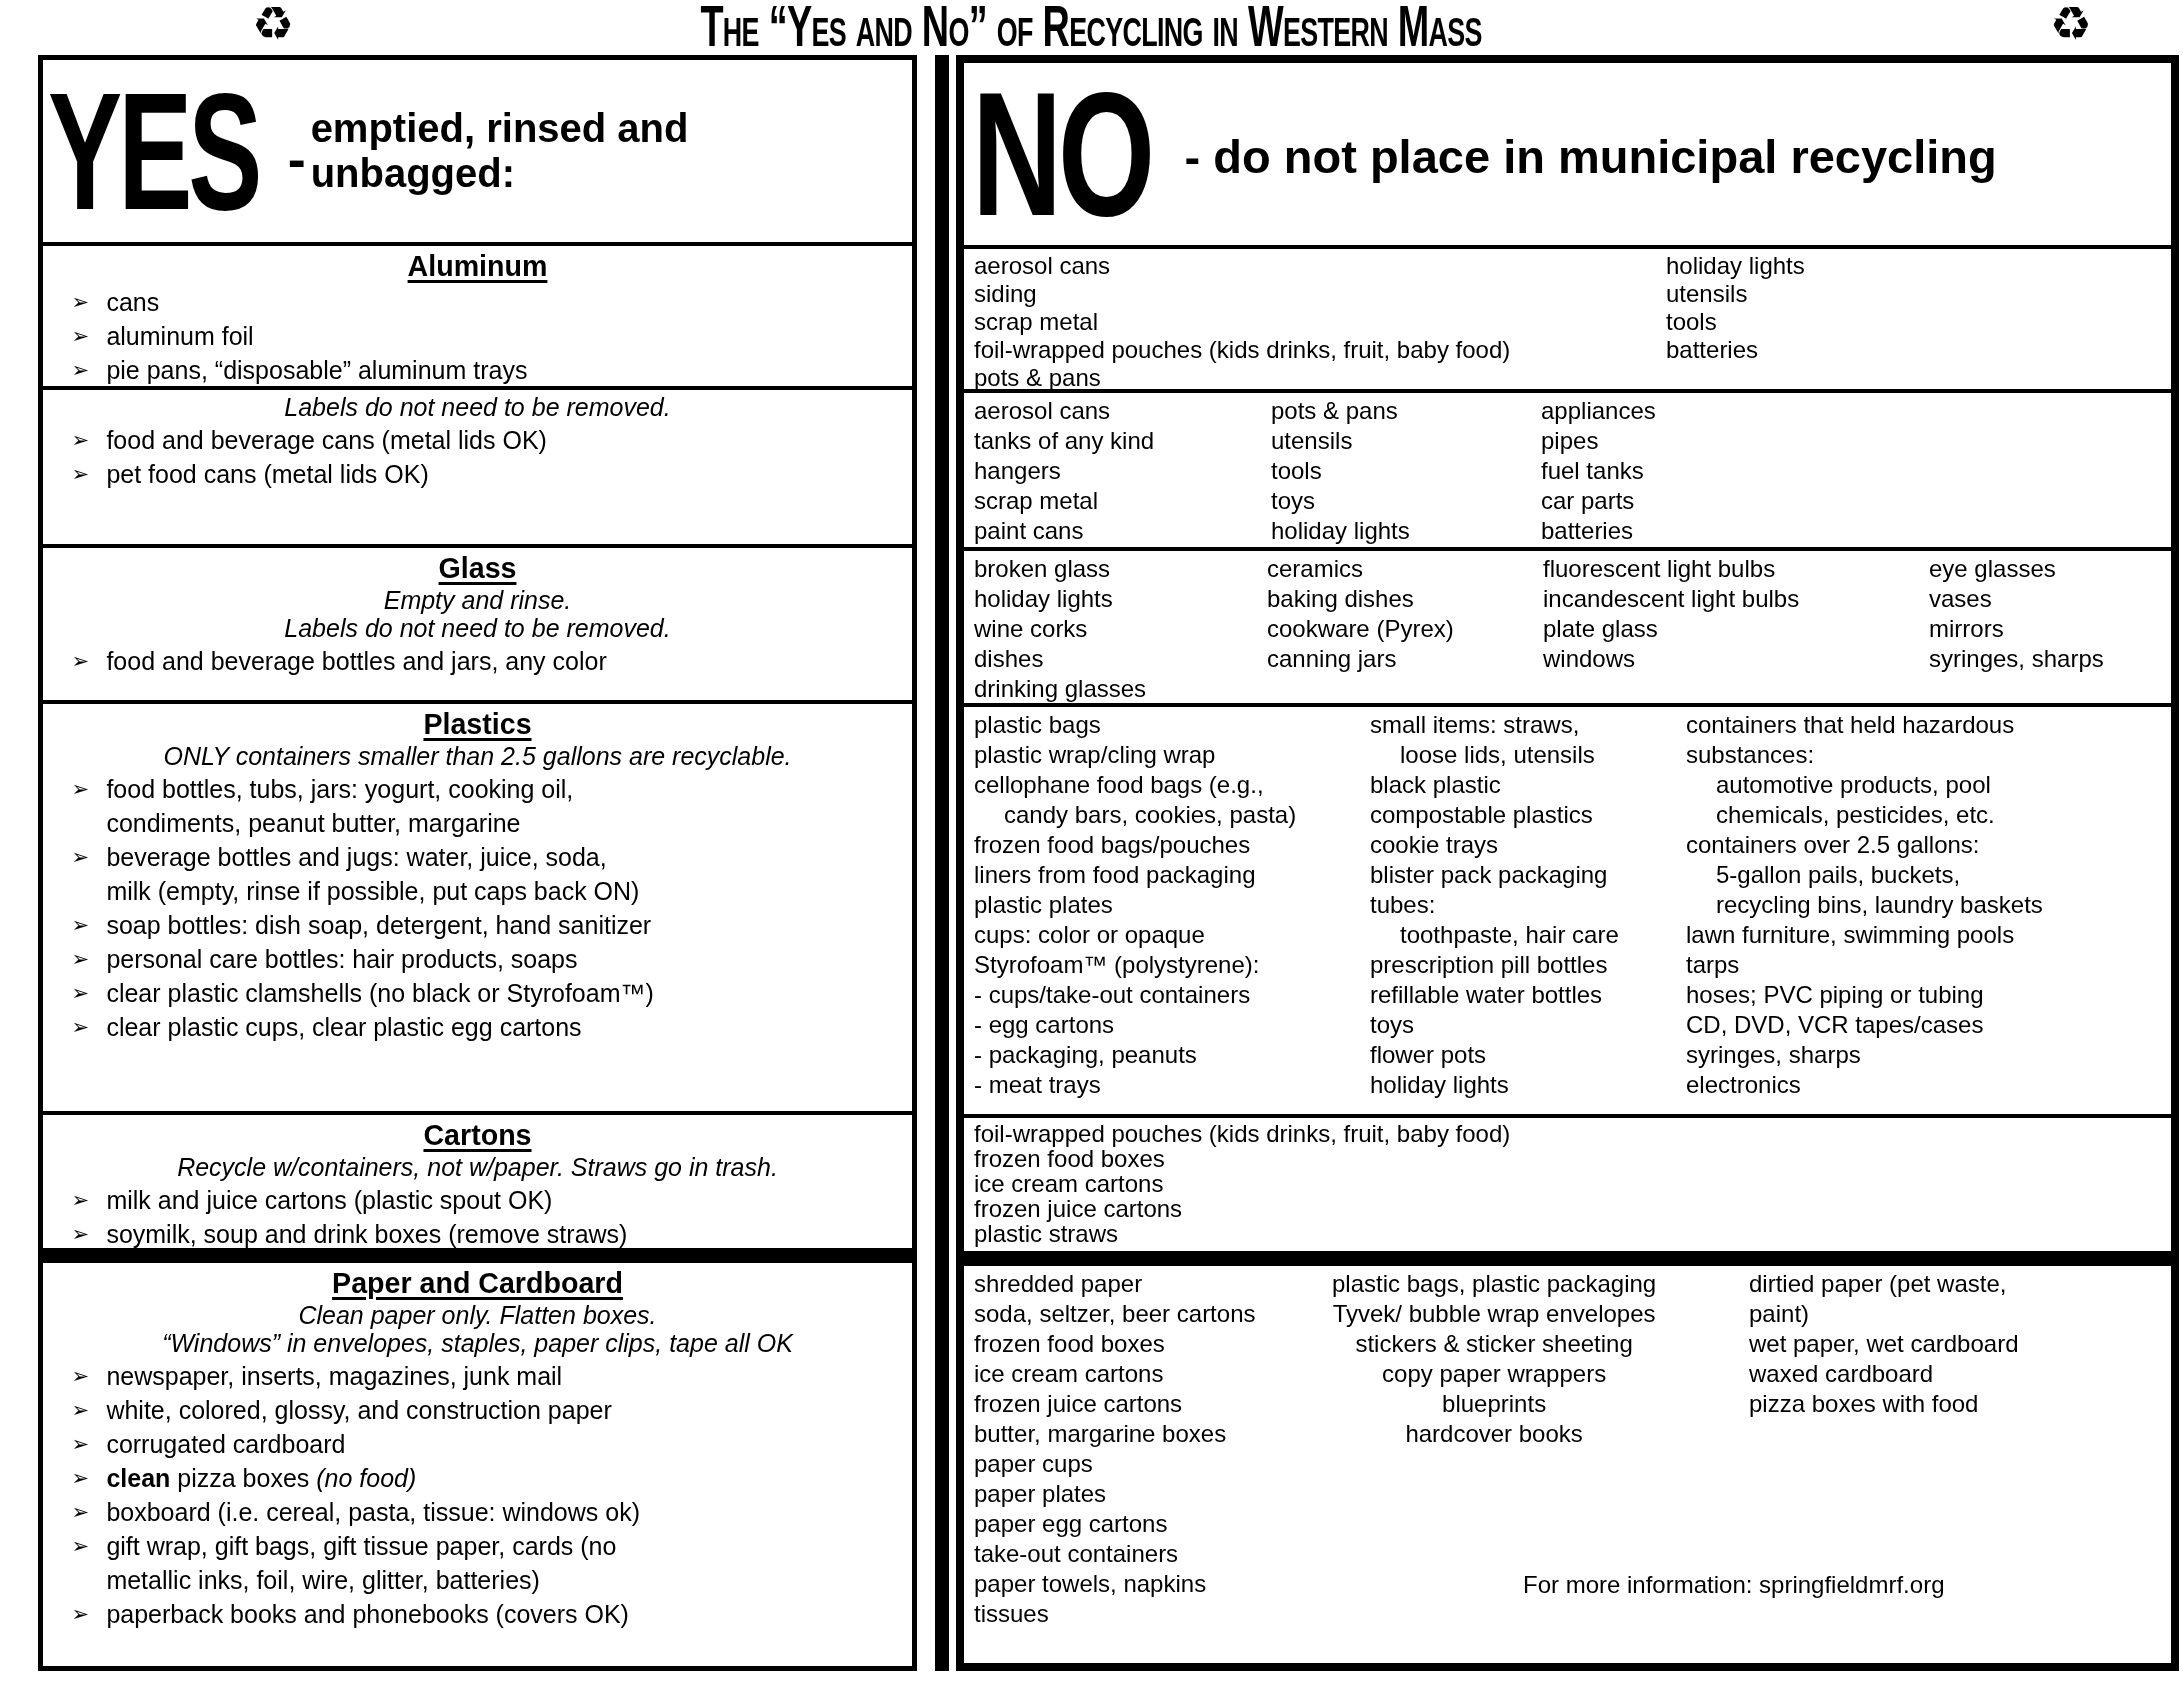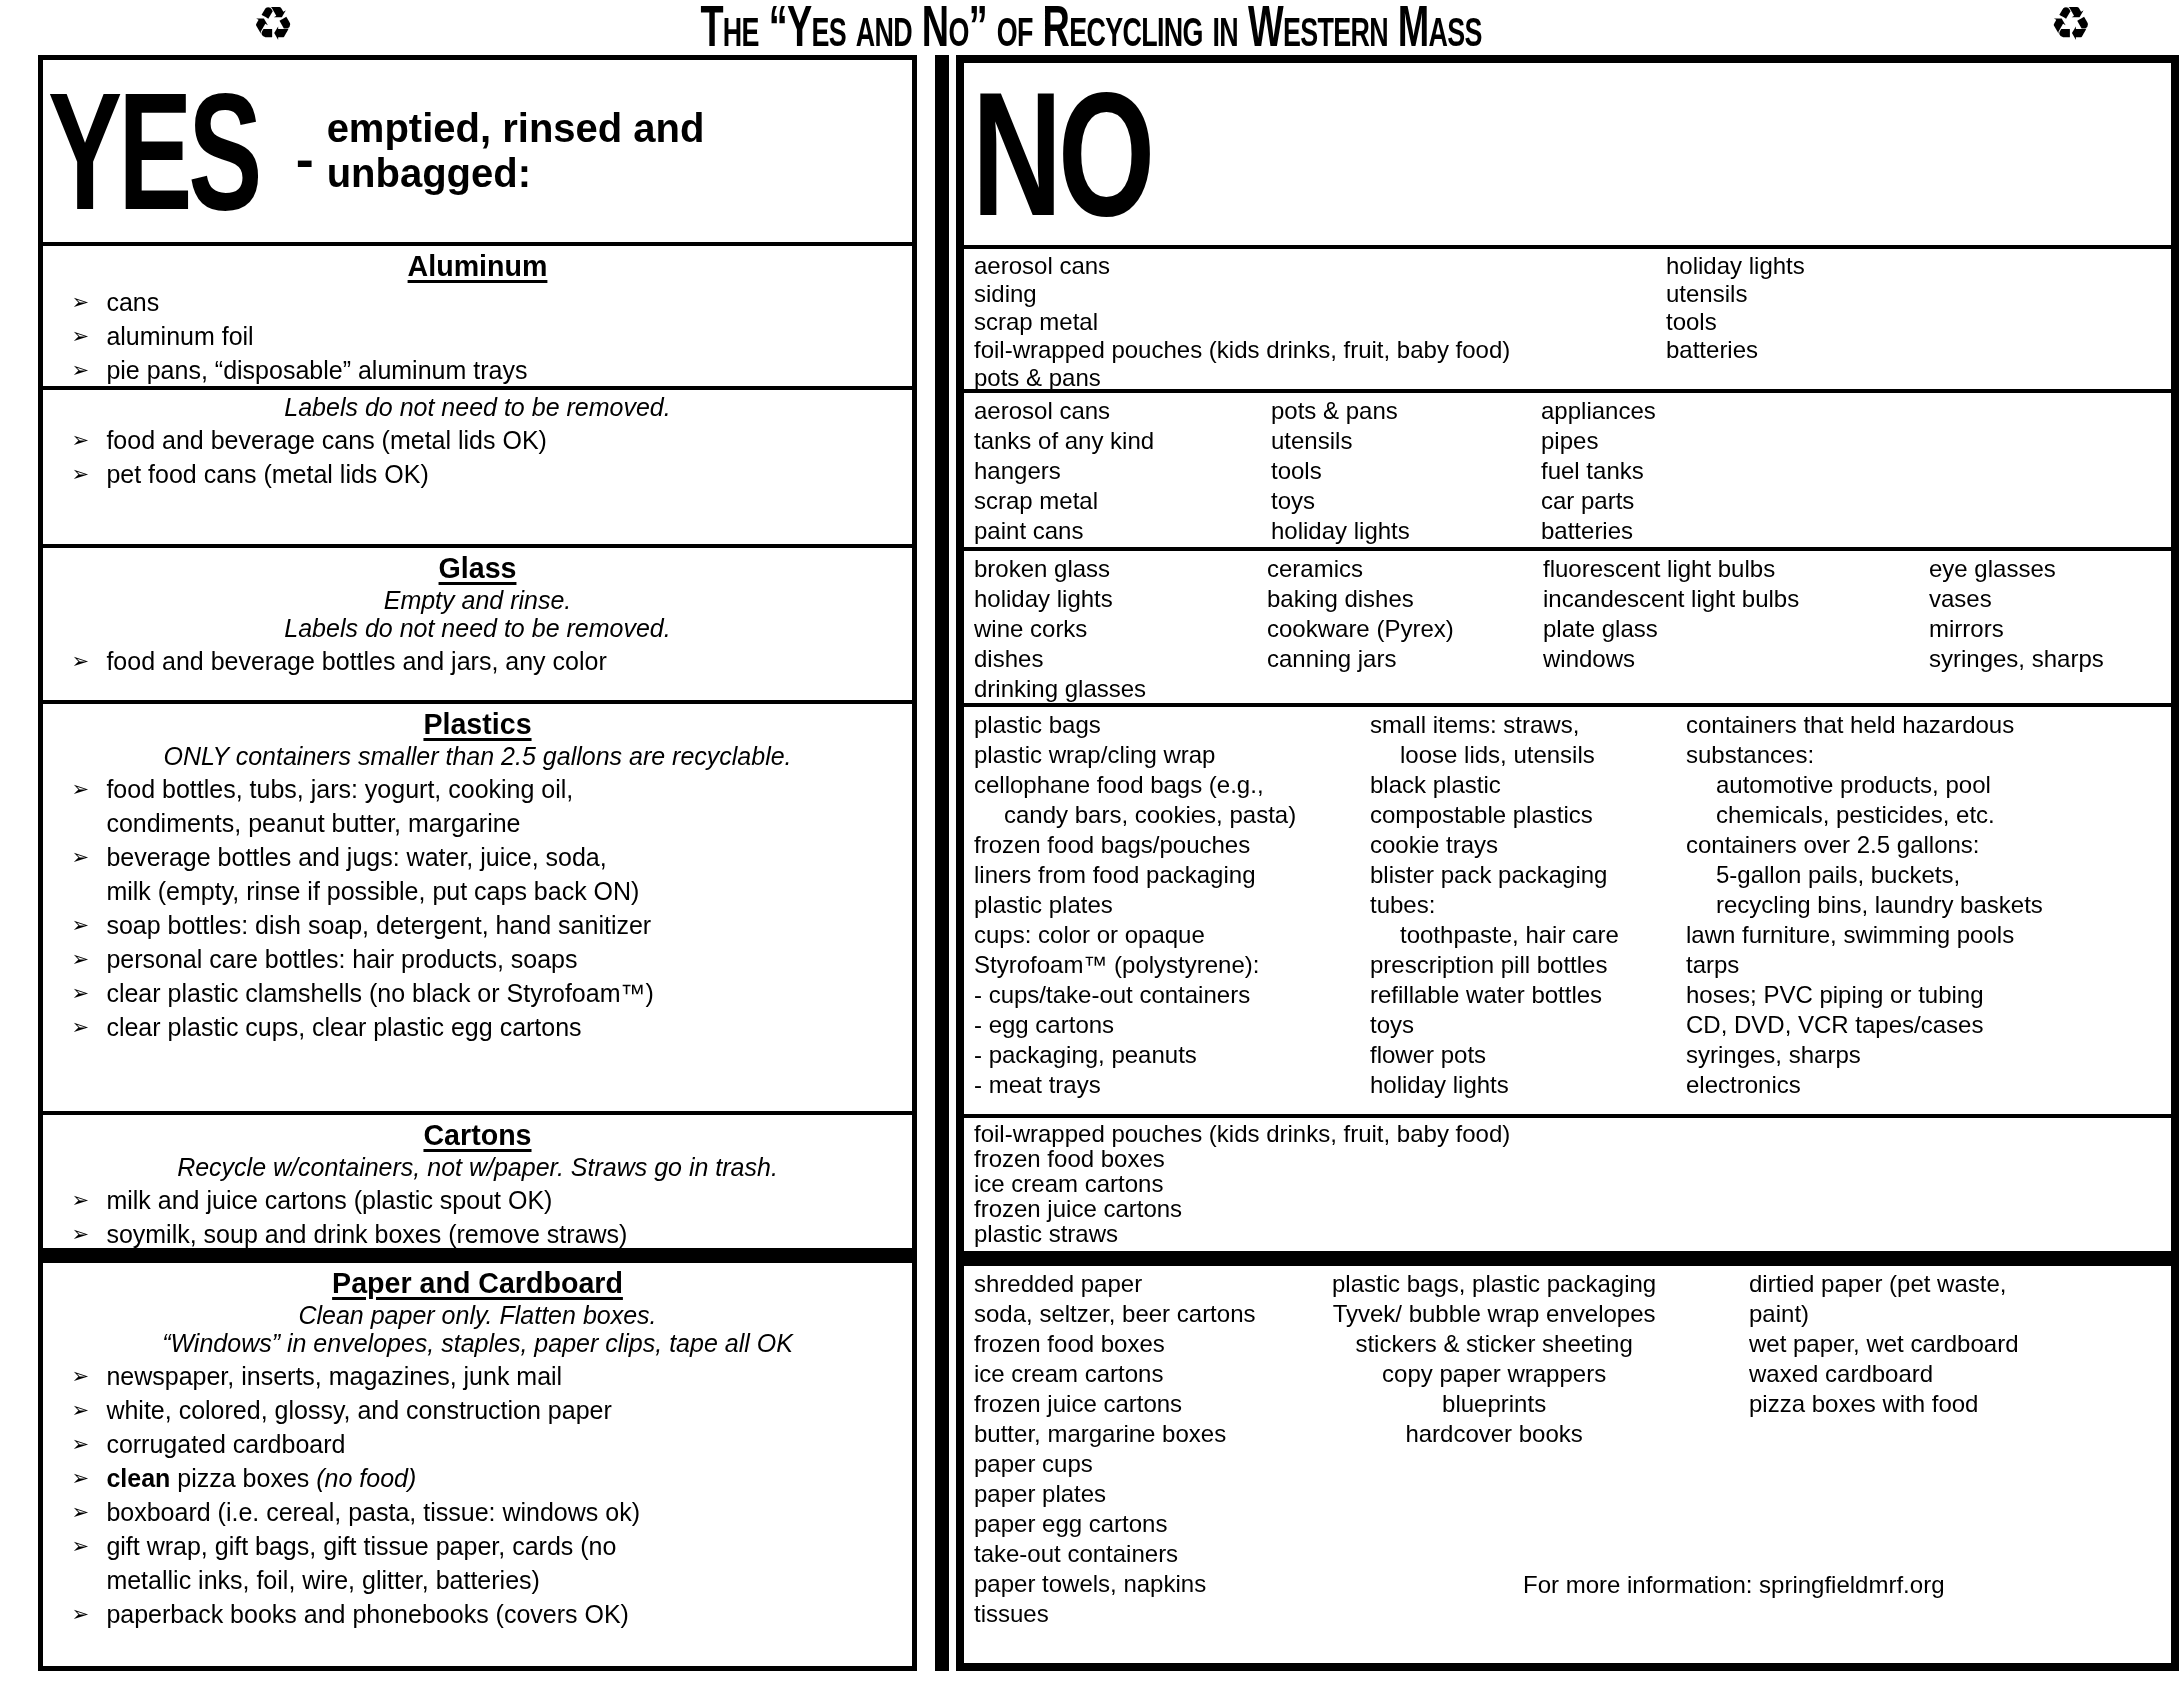--- a/index.html
+++ b/index.html
@@ -22,21 +22,21 @@
        display:grid;grid-template-rows:186px 144px 158px 156px 411px 133px 15px auto;}
   .yes-tbl{left:38px;width:879px;border:5.9px solid #000;}
   .no-tbl{left:956px;width:1223px;border:8.4px solid #000;}
   .center-bar{position:absolute;left:935px;top:55px;width:14.3px;height:1616px;background:#000;}
 
   .cell{box-sizing:border-box;position:relative;overflow:hidden;}
   .rule{border-bottom:4.2px solid #000;}
   .thick-divider{background:#000;}
 
   
-  .yes-header{display:flex;align-items:center;padding:8px 5px;gap:8px;}
+  .yes-header{display:flex;align-items:center;padding:8px 5px;}
   .big-word{display:inline-block;font-weight:bold;line-height:0.9;white-space:nowrap;}
   .yes-word{font-size:139px;letter-spacing:-5px;transform:scale(0.8,1.2);transform-origin:left center;}
   .yes-dash{font-size:54px;font-weight:bold;margin:15px 5px 0 -23.5px;}
   .yes-subtitle{font-size:40px;font-weight:bold;line-height:1.12;text-align:left;}
 
   
   .no-header{display:flex;align-items:center;padding:0 8.4px;}
   .no-word{font-size:147px;letter-spacing:-5px;transform:scale(0.85,1.2);transform-origin:left center;}
   .no-subtitle{font-size:47px;font-weight:bold;white-space:nowrap;margin-left:1.7px;margin-top:5px;}
 
@@ -210,20 +210,21 @@
           </div>
         </div>
       </div>
   </section>
 
   <div class="center-bar"></div>
 
   <section class="tbl no-tbl">
     <div class="cell rule no-header">
       <span class="big-word no-word">NO</span>
+      <span class="no-subtitle">- do not place in municipal recycling</span>
     </div>
     <div class="cell rule no-cell" style="line-height: 28px;">
         <div class="no-col" style="left: 10px;">
           <div class="no-line">aerosol cans</div>
           <div class="no-line">siding</div>
           <div class="no-line">scrap metal</div>
           <div class="no-line">foil-wrapped pouches (kids drinks, fruit, baby food)</div>
           <div class="no-line">pots &amp; pans</div>
         </div>
         <div class="no-col" style="left: 702px;">

